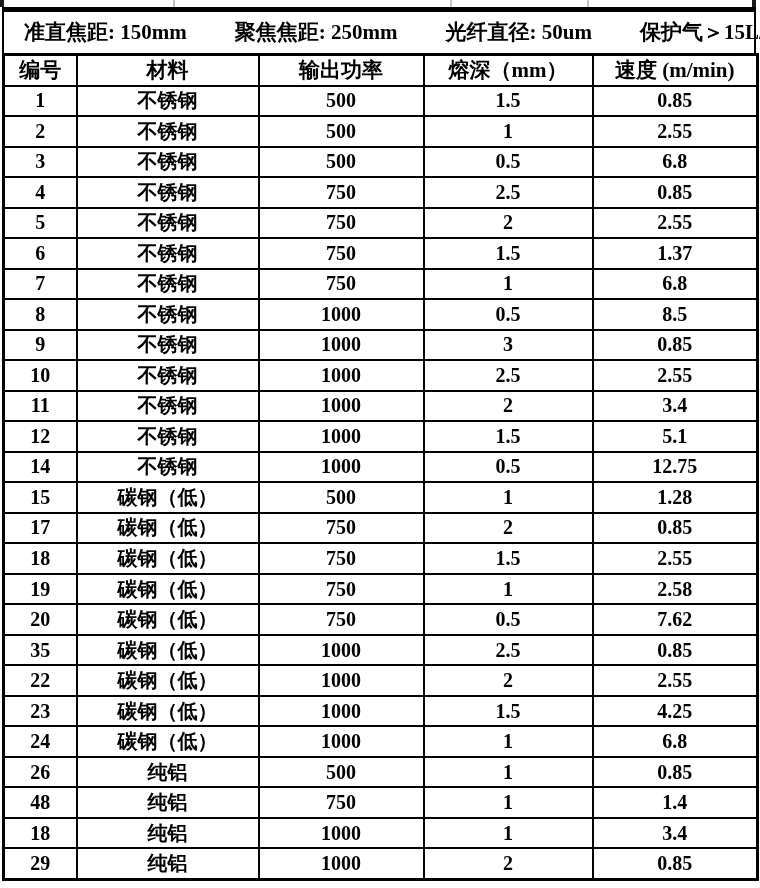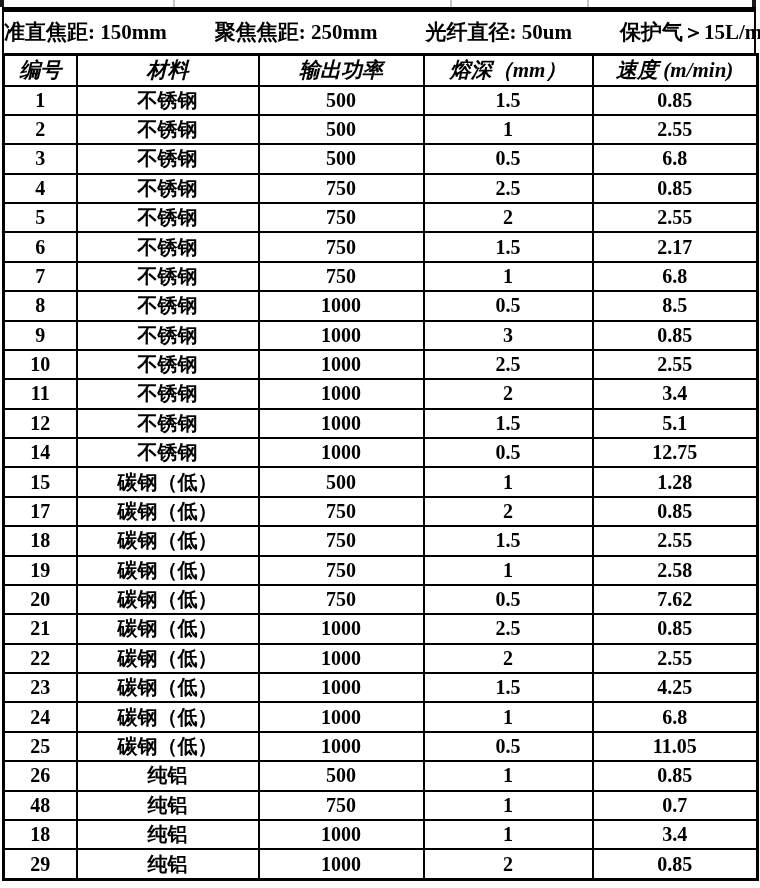--- a/index.html
+++ b/index.html
@@ -41,21 +41,21 @@
   .info-bar {
     margin-left: 2px;
     width: 754px;
     height: 46px;
     border: 2px solid #000;
     border-top-width: 5px;
     border-bottom: 0;
     display: flex;
     align-items: center;
     justify-content: space-between;
-    padding: 0 6px 2px 0;
+    padding: 0 6px 2px 20px;
     font-weight: bold;
     font-size: 21px;
     white-space: nowrap;
     gap: 48px;
   }
 
   table.main {
     margin-left: 2px;
     width: 754px;
     height: 828px;
@@ -64,21 +64,21 @@
   }
   table.main th, table.main td {
     border: 2px solid #000;
     text-align: center;
     vertical-align: middle;
     font-weight: bold;
     overflow: hidden;
     white-space: nowrap;
     padding: 0;
   }
-  table.main thead tr { height: 31px; font-style: italic; }
+  table.main thead tr { height: 31px; }
   table.main th { font-size: 21px; border-top-width: 3px; }
   table.main td { font-size: 20px; }
   table.main tr > *:first-child { border-left-width: 3px; }
   table.main tr > *:last-child { border-right-width: 3px; }
   table.main tbody tr:last-child td { border-bottom-width: 3px; }
 </style>
 </head>
 <body>
 
 <div class="screen">
@@ -149,21 +149,21 @@
           <td>不锈钢</td>
           <td>750</td>
           <td>2</td>
           <td>2.55</td>
         </tr>
         <tr>
           <td>6</td>
           <td>不锈钢</td>
           <td>750</td>
           <td>1.5</td>
-          <td>2.17</td>
+          <td>1.37</td>
         </tr>
         <tr>
           <td>7</td>
           <td>不锈钢</td>
           <td>750</td>
           <td>1</td>
           <td>6.8</td>
         </tr>
         <tr>
           <td>8</td>
@@ -236,21 +236,21 @@
           <td>2.58</td>
         </tr>
         <tr>
           <td>20</td>
           <td>碳钢（低）</td>
           <td>750</td>
           <td>0.5</td>
           <td>7.62</td>
         </tr>
         <tr>
-          <td>21</td>
+          <td>35</td>
           <td>碳钢（低）</td>
           <td>1000</td>
           <td>2.5</td>
           <td>0.85</td>
         </tr>
         <tr>
           <td>22</td>
           <td>碳钢（低）</td>
           <td>1000</td>
           <td>2</td>
@@ -262,41 +262,34 @@
           <td>1000</td>
           <td>1.5</td>
           <td>4.25</td>
         </tr>
         <tr>
           <td>24</td>
           <td>碳钢（低）</td>
           <td>1000</td>
           <td>1</td>
           <td>6.8</td>
-        </tr>
-        <tr>
-          <td>25</td>
-          <td>碳钢（低）</td>
-          <td>1000</td>
-          <td>0.5</td>
-          <td>11.05</td>
         </tr>
         <tr>
           <td>26</td>
           <td>纯铝</td>
           <td>500</td>
           <td>1</td>
           <td>0.85</td>
         </tr>
         <tr>
           <td>48</td>
           <td>纯铝</td>
           <td>750</td>
           <td>1</td>
-          <td>0.7</td>
+          <td>1.4</td>
         </tr>
         <tr>
           <td>18</td>
           <td>纯铝</td>
           <td>1000</td>
           <td>1</td>
           <td>3.4</td>
         </tr>
         <tr>
           <td>29</td>

